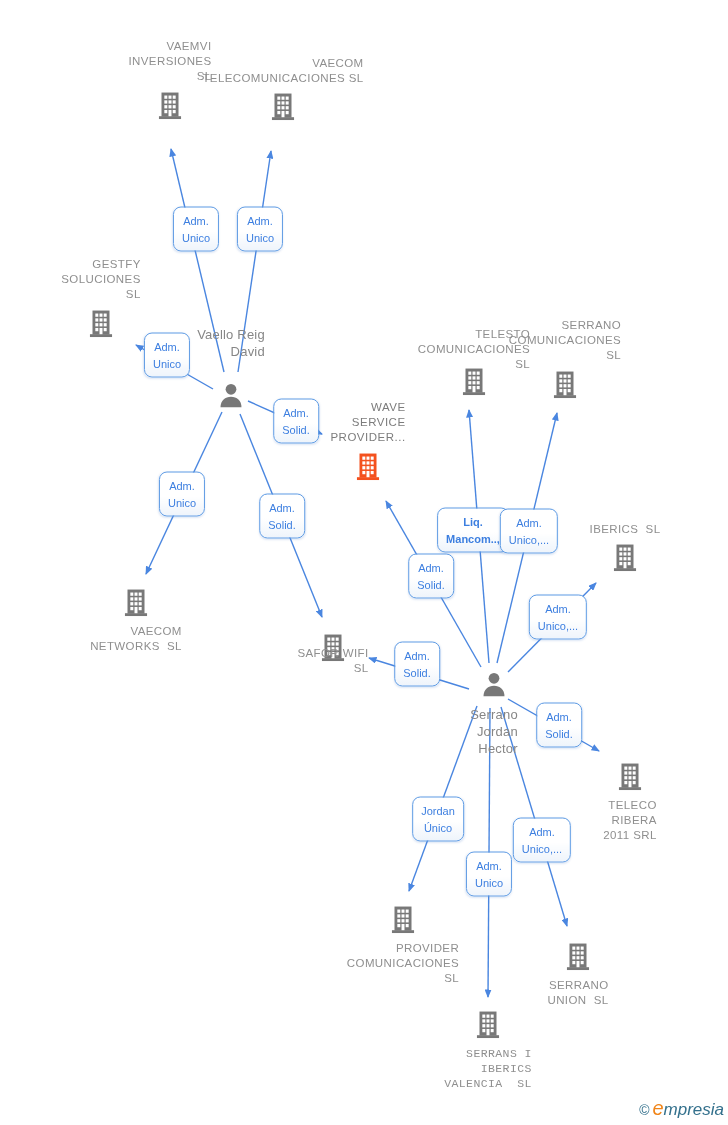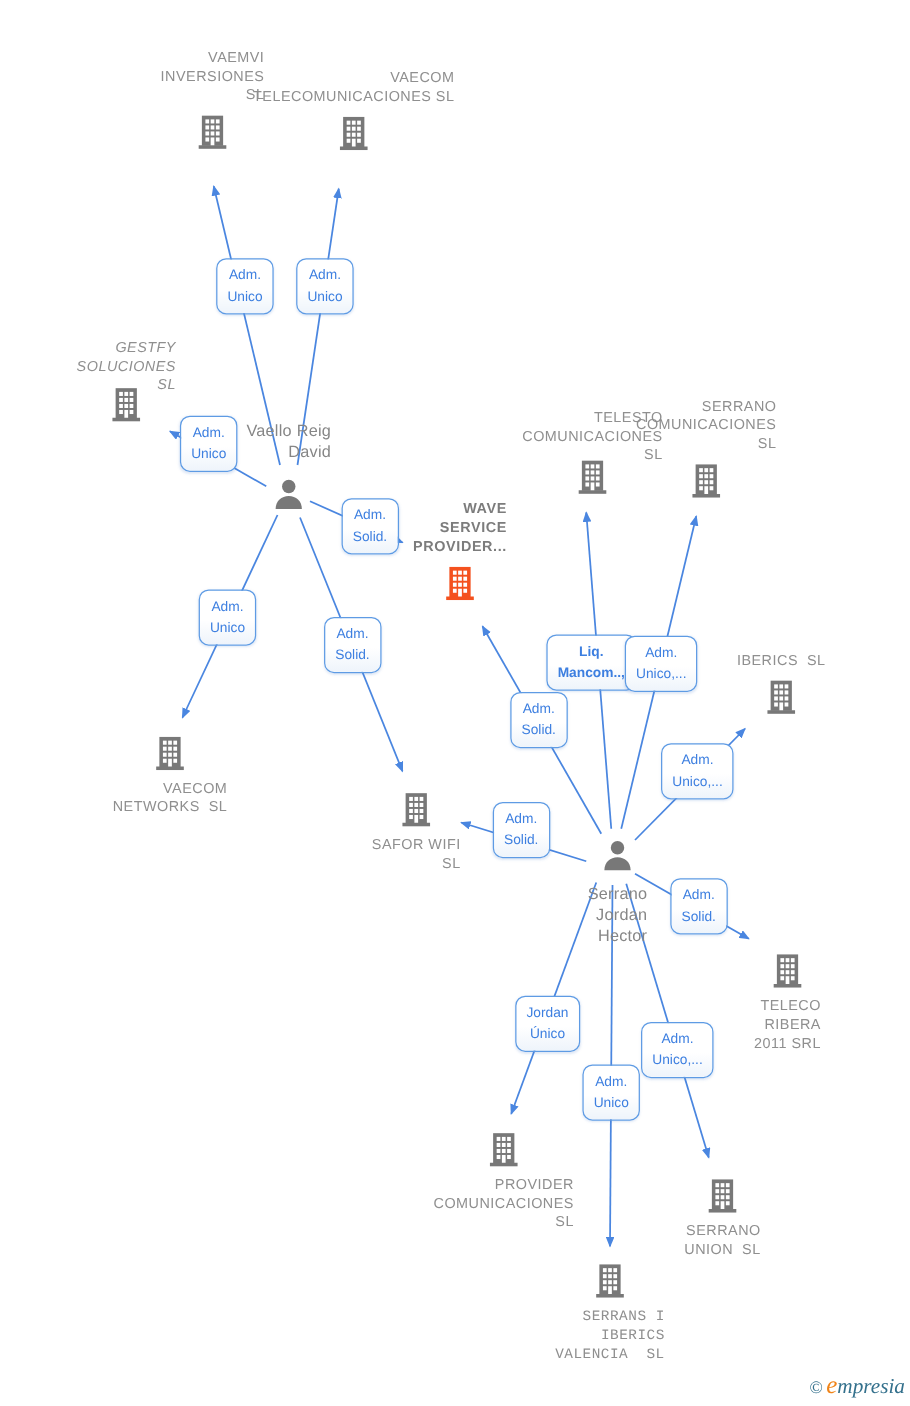--- a/index.html
+++ b/index.html
@@ -7,27 +7,27 @@
   #canvas{position:relative;width:728px;height:1125px;background:#ffffff;overflow:hidden;}
   #edge-layer{position:absolute;left:0;top:0;width:728px;height:1125px;}
   #edge-layer line{stroke:#4a86e0;stroke-width:1.4;fill:none;}
   .node{position:absolute;width:0;height:0;}
   .node .icon{position:absolute;left:0;top:0;transform:translate(-50%,-50%);color:#787878;display:block;}
   .node.highlight .icon{color:#f4511e;}
   .node-label{position:absolute;transform:translate(-50%,-100%);white-space:pre-wrap;text-align:right;
     font-size:11.5px;letter-spacing:.4px;color:#8f8f8f;line-height:1.32;width:max-content;cursor:pointer;}
   .node-label.below{transform:translateX(-50%);}
   .node-label.person{font-size:13px;letter-spacing:.2px;color:#868686;}
-  .node-label.highlight{font-weight:bold;color:#7c7c7c;letter-spacing:.5px;}
+  .node-label.highlight{font-weight:normal;color:#7c7c7c;letter-spacing:.5px;}
   .edge-label{position:absolute;transform:translate(-50%,-50%);
     background:linear-gradient(180deg,#ffffff 55%,#eef4fb);
     border:1px solid #5e9be4;border-radius:8px;color:#3d7fe0;
     font-size:11px;line-height:1.5;padding:5px 8px;text-align:center;
     white-space:pre-wrap;width:max-content;box-shadow:0 1px 2px rgba(70,120,200,.18);}
-  .logo{position:absolute;right:4px;bottom:5px;font-family:Liberation Serif, serif;
+  .logo{position:absolute;right:4px;bottom:5px;font-family:Liberation Sans, sans-serif;
     font-style:italic;font-size:17px;color:#33708c;cursor:pointer;margin-top:24px;}
   .logo .c{font-size:14px;margin-right:3px;}
   .logo .e{color:#f08418;font-size:20px;}
   .hidden-defs{position:absolute;width:0;height:0;overflow:hidden;}
 </style>
 </head>
 <body>
 
 <svg class="hidden-defs" aria-hidden="true">
   <defs>
@@ -89,21 +89,21 @@
           <use href="#sym-building"></use>
         </svg>
       </div>
       <div class="node-label above building" style="left: 283px; top: 86px;">VAECOM
 TELECOMUNICACIONES SL</div>
       <div class="node building" style="left: 101px; top: 324px;">
         <svg class="icon" width="34" height="34" viewBox="0 0 24 24">
           <use href="#sym-building"></use>
         </svg>
       </div>
-      <div class="node-label above building" style="left: 101px; top: 317px; font-style: italic;">GESTFY
+      <div class="node-label above building" style="left: 101px; top: 303px;">GESTFY
 SOLUCIONES
 SL</div>
       <div class="node building highlight" style="left: 368px; top: 467px;">
         <svg class="icon" width="34" height="34" viewBox="0 0 24 24">
           <use href="#sym-building"></use>
         </svg>
       </div>
       <div class="node-label above building highlight" style="left: 368px; top: 446px;">WAVE
 SERVICE
 PROVIDER...</div>
@@ -134,21 +134,21 @@
           <use href="#sym-building"></use>
         </svg>
       </div>
       <div class="node-label below building" style="left: 136px; top: 624px;">VAECOM
 NETWORKS  SL</div>
       <div class="node building" style="left: 333px; top: 648px;">
         <svg class="icon" width="34" height="34" viewBox="0 0 24 24">
           <use href="#sym-building"></use>
         </svg>
       </div>
-      <div class="node-label below building" style="left: 333px; top: 669px;">SAFOR WIFI
+      <div class="node-label below building" style="left: 333px; top: 646px;">SAFOR WIFI
 SL</div>
       <div class="node building" style="left: 630px; top: 777px;">
         <svg class="icon" width="34" height="34" viewBox="0 0 24 24">
           <use href="#sym-building"></use>
         </svg>
       </div>
       <div class="node-label below building" style="left: 630px; top: 798px;">TELECO
 RIBERA
 2011 SRL</div>
       <div class="node building" style="left: 403px; top: 920px;">
@@ -172,21 +172,21 @@
         </svg>
       </div>
       <div class="node-label below building" style="left: 488px; top: 1046px; font-family: Liberation Mono, monospace;">SERRANS I
 IBERICS
 VALENCIA  SL</div>
       <div class="node person" style="left: 231px; top: 396px;">
         <svg class="icon" width="30" height="30" viewBox="0 0 24 24">
           <use href="#sym-person"></use>
         </svg>
       </div>
-      <div class="node-label above person" style="left: 231px; top: 370px;">Vaello Reig
+      <div class="node-label above person" style="left: 231px; top: 360px;">Vaello Reig
 David</div>
       <div class="node person" style="left: 494px; top: 685px;">
         <svg class="icon" width="30" height="30" viewBox="0 0 24 24">
           <use href="#sym-person"></use>
         </svg>
       </div>
       <div class="node-label below person" style="left: 494px; top: 706px;">Serrano
 Jordan
 Hector</div>
     </div>

